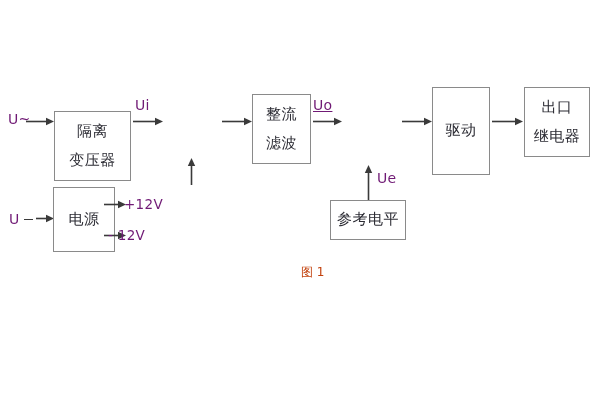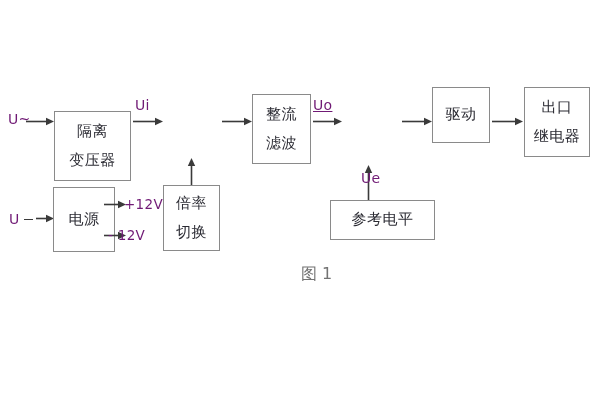--- a/index.html
+++ b/index.html
@@ -47,22 +47,22 @@
     color: #701a75;
     font-size: 14px;
     white-space: nowrap;
     letter-spacing: 0.3px;
   }
   .lbl.small {
     font-size: 13.5px;
   }
   .caption {
     position: absolute;
-    color: #737373;
-    font-size: 16px;
+    color: #c2410c;
+    font-size: 12px;
     white-space: nowrap;
   }
   .arrow-h {
     position: absolute;
     height: 9px;
   }
   .arrow-v {
     position: absolute;
     width: 9px;
   }
@@ -129,21 +129,21 @@
   </div>
 
 
   <div class="arrow-h" style="left:402px; top:117px; width:30px;">
     <svg width="30" height="9" viewBox="0 0 30 9">
       <line class="stroke" x1="0" y1="4.5" x2="22" y2="4.5"></line>
       <polygon class="fillhead" points="22,0.8 30,4.5 22,8.2"></polygon>
     </svg>
   </div>
 
-  <div class="box single" style="left:432px; top:87px; width:58px; height:56px;">
+  <div class="box single" style="left:432px; top:87px; width:58px; height:88px;">
     <span class="line">驱动</span>
   </div>
 
   <div class="arrow-h" style="left:492px; top:117px; width:31px;">
     <svg width="31" height="9" viewBox="0 0 31 9">
       <line class="stroke" x1="0" y1="4.5" x2="23" y2="4.5"></line>
       <polygon class="fillhead" points="23,0.8 31,4.5 23,8.2"></polygon>
     </svg>
   </div>
 
@@ -176,39 +176,35 @@
   <div class="lbl small" style="left:124px; top:196px;">+12V</div>
 
   <div class="arrow-h" style="left:104px; top:231px; width:22px;">
     <svg width="22" height="9" viewBox="0 0 22 9">
       <line class="stroke" x1="0" y1="4.5" x2="14" y2="4.5"></line>
       <polygon class="fillhead" points="14,0.8 22,4.5 14,8.2"></polygon>
     </svg>
   </div>
   <div class="lbl small" style="left:108px; top:227px;">- 12V</div>
 
-  <div class="box" style="left:163px; top:185px; width:57px; height:66px;">
-    <span class="line">倍率</span>
-    <span class="line">切换</span>
-  </div>
 
   <div class="arrow-v" style="left:187px; top:158px; width:9px; height:27px;">
     <svg width="9" height="27" viewBox="0 0 9 27">
       <line class="stroke" x1="4.5" y1="27" x2="4.5" y2="8"></line>
       <polygon class="fillhead" points="0.8,8 4.5,0 8.2,8"></polygon>
     </svg>
   </div>
 
-  <div class="box single" style="left:330px; top:200px; width:105px; height:40px;">
+  <div class="box single" style="left:330px; top:200px; width:76px; height:40px;">
     <span class="line">参考电平</span>
   </div>
 
   <div class="arrow-v" style="left:364px; top:165px; width:9px; height:35px;">
     <svg width="9" height="35" viewBox="0 0 9 35">
       <line class="stroke" x1="4.5" y1="35" x2="4.5" y2="8"></line>
       <polygon class="fillhead" points="0.8,8 4.5,0 8.2,8"></polygon>
     </svg>
   </div>
-  <div class="lbl" style="left:361px; top:170px;">Ue</div>
+  <div class="lbl" style="left:377px; top:170px;">Ue</div>
 
   <div class="caption" style="left:301px; top:264px;">图 1</div>
 
 </div>
 
 </body></html>

